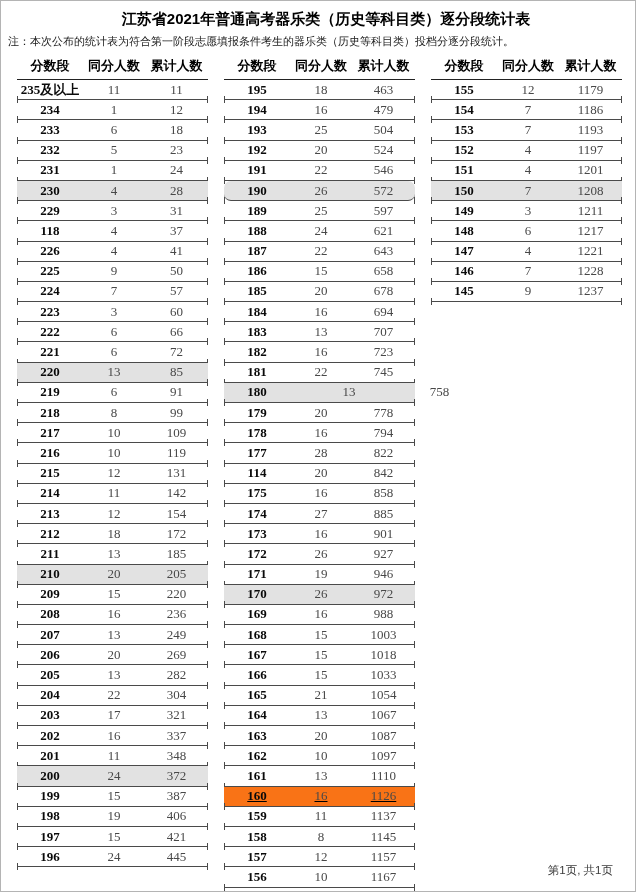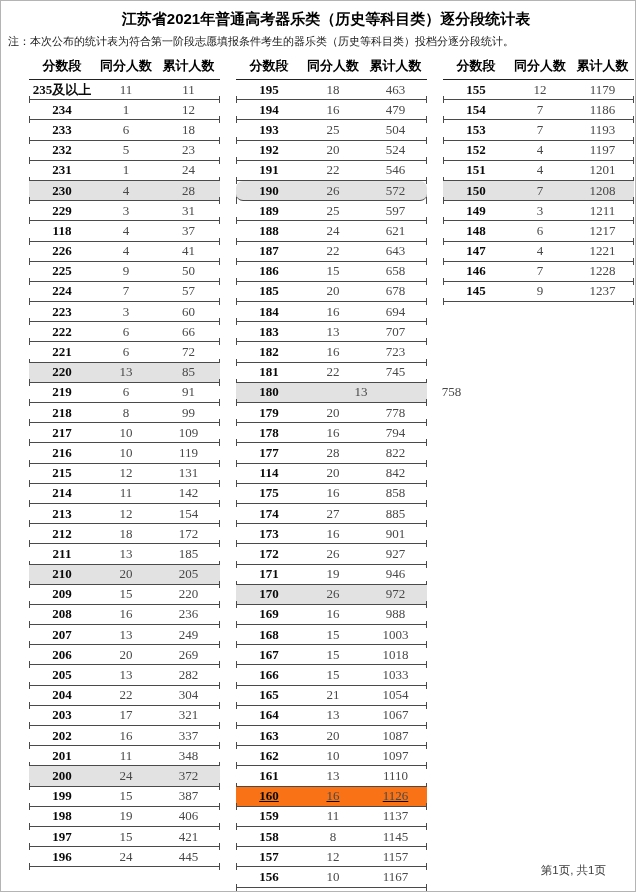--- a/index.html
+++ b/index.html
@@ -22,21 +22,21 @@
     padding-left: 16px;
   }
   .note {
     margin: 5px 0 0 7px;
     font-size: 11px;
     color: #1a1a1a;
   }
   .tables {
     display: flex;
     gap: 16px;
-    padding: 4px 0 0 28px;
+    padding: 4px 0 0 16px;
     align-items: flex-start;
   }
   .group { width: 191px; }
   .row {
     display: grid;
     grid-template-columns: 66px 62px 63px;
     align-items: center;
     position: relative;
     height: 19.2px;
   }
@@ -67,21 +67,21 @@
     font-weight: 700;
     color: #0a0a0a;
   }
   .cell.num {
     font-family: "Liberation Serif", serif;
     font-size: 13px;
     color: #484848;
   }
   .footer {
     position: absolute;
-    right: 29px;
+    right: 22px;
     bottom: 13px;
     font-size: 11.5px;
     color: #3c3c3c;
   }
 </style>
 </head>
 <body>
 
 <div class="page">
   <div class="title">江苏省2021年普通高考器乐类（历史等科目类）逐分段统计表</div>

